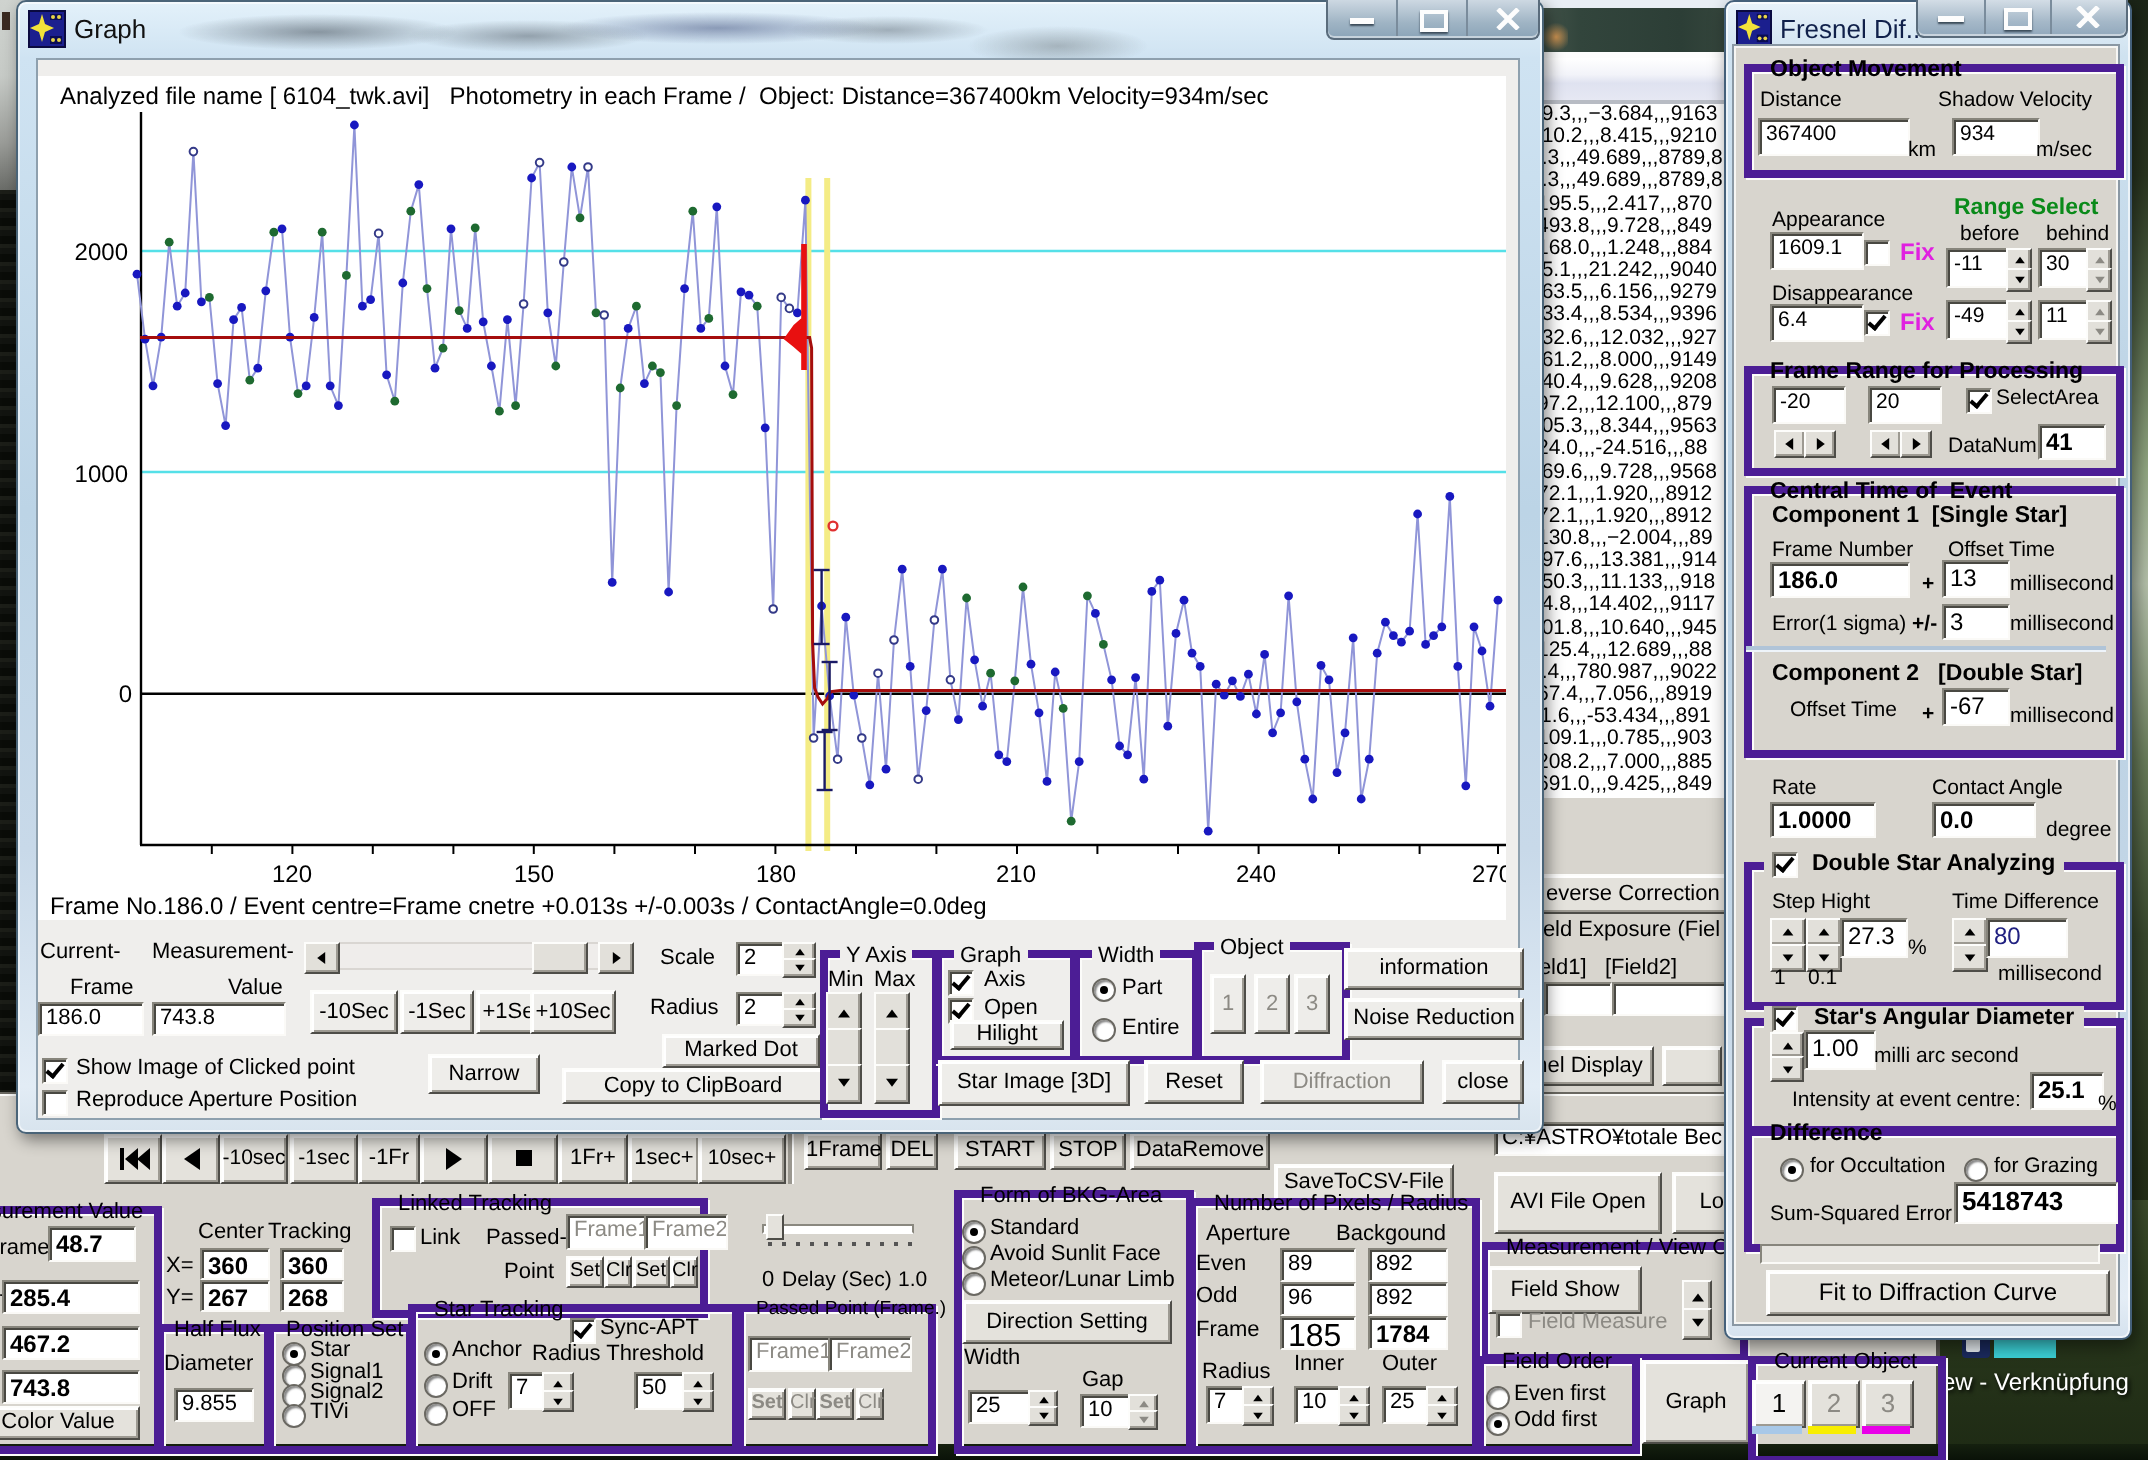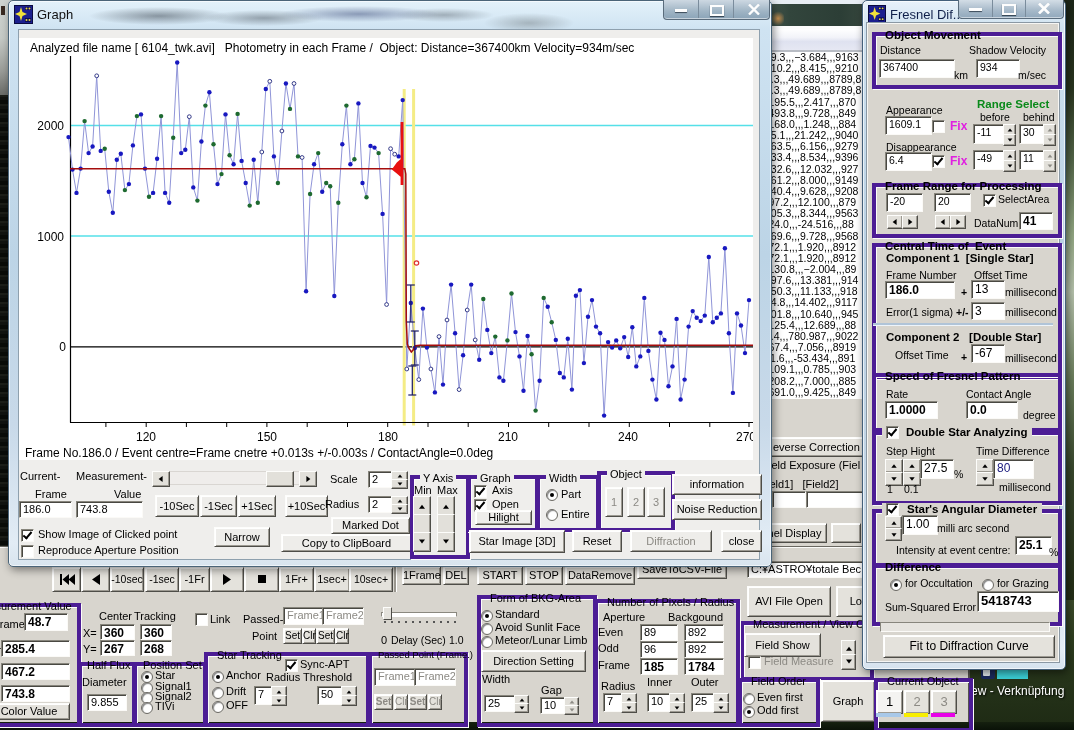--- a/index.html
+++ b/index.html
@@ -146,21 +146,21 @@
     </div>
   <div class="btn" style="left:279px;top:19px;width:33px;height:23px;line-height:23px">1Fr+</div>
   <div class="btn" style="left:314px;top:19px;width:34px;height:23px;line-height:23px">1sec+</div>
   <div class="btn" style="left:349px;top:19px;width:42px;height:23px;line-height:23px;font-size:10.5px">10sec+</div>
   <div class="abs" style="left:394px;top:12px;width:2px;height:32px;background:#9a978f;border-right:1px solid #fff"></div>
   <div class="btn" style="left:402px;top:18px;width:37px;height:17px;line-height:17px">1Frame</div>
   <div class="btn" style="left:443px;top:18px;width:24px;height:17px;line-height:17px">DEL</div>
   <div class="btn" style="left:477px;top:18px;width:44px;height:17px;line-height:17px">START</div>
   <div class="btn" style="left:525px;top:18px;width:36px;height:17px;line-height:17px">STOP</div>
   <div class="btn" style="left:565px;top:18px;width:68px;height:17px;line-height:17px">DataRemove</div>
-  <div class="btn" style="left:637px;top:12px;width:88px;height:17px;line-height:17px">SaveToCSV-File</div>
+  <div class="btn" style="left:637px;top:34px;width:88px;height:17px;line-height:17px">SaveToCSV-File</div>
   <div class="tb" style="left:747px;top:13px;width:112px;height:14px">C:¥ASTRO¥totale Bec</div>
   <div class="btn" style="left:747px;top:38px;width:82px;height:29px;line-height:29px">AVI File Open</div>
   <div class="btn" style="left:836px;top:38px;width:50px;height:29px;line-height:29px">Load</div>
 
   <div class="gb" style="left:740px;top:73px;width:126px;height:52px">
       <span class="lbl">Measurement / View Op</span>
     </div>
   <div class="btn" style="left:744px;top:85px;width:75px;height:22px;line-height:22px">Field Show</div>
   <div class="sp" style="left:841px;top:92px;width:13px;height:14px">
       <i class="tri-u"></i>
@@ -203,21 +203,21 @@
     </div>
   <div class="lab" style="left:603px;top:63px">Aperture</div>
     <div class="lab" style="left:668px;top:63px">Backgound</div>
   <div class="lab" style="left:598px;top:78px">Even</div>
   <div class="tb" style="left:640px;top:76px;width:32px;height:14px">89</div>
   <div class="tb" style="left:684px;top:76px;width:34px;height:14px">892</div>
   <div class="lab" style="left:598px;top:94px">Odd</div>
   <div class="tb" style="left:640px;top:93px;width:32px;height:14px">96</div>
   <div class="tb" style="left:684px;top:93px;width:34px;height:14px">892</div>
   <div class="lab" style="left:598px;top:111px">Frame</div>
-  <div class="tb" style="left:640px;top:110px;width:32px;height:14px;font-weight:bold;font-size:12px">185</div>
+  <div class="tb" style="left:640px;top:110px;width:32px;height:14px;font-weight:normal;font-size:16px">185</div>
   <div class="tb" style="left:684px;top:110px;width:34px;height:14px;font-weight:bold;font-size:12px">1784</div>
   <div class="lab" style="left:601px;top:132px">Radius</div>
   <div class="lab" style="left:647px;top:128px">Inner</div>
   <div class="lab" style="left:691px;top:128px">Outer</div>
   <div class="tb" style="left:603px;top:145px;width:16px;height:16px">7</div>
   <div class="sp" style="left:621px;top:145px;width:14px;height:9px">
       <i class="tri-u" style="transform:translate(-50%,-50%) scale(.8)"></i>
     </div>
   <div class="sp" style="left:621px;top:154px;width:14px;height:9px">
       <i class="tri-d" style="transform:translate(-50%,-50%) scale(.8)"></i>
@@ -287,20 +287,23 @@
     </div>
   <div class="rad on" style="left:141px;top:122px"></div>
     <div class="lab" style="left:155px;top:121px">Star</div>
   <div class="rad" style="left:141px;top:133px"></div>
     <div class="lab" style="left:155px;top:132px">Signal1</div>
   <div class="rad" style="left:141px;top:143px"></div>
     <div class="lab" style="left:155px;top:142px">Signal2</div>
   <div class="rad" style="left:141px;top:153px"></div>
     <div class="lab" style="left:155px;top:152px">TIVi</div>
 
+  <div class="gb" style="left:186px;top:51px;width:160px;height:52px">
+      <span class="lbl">Linked Tracking</span>
+    </div>
   <div class="chk" style="left:195px;top:65px"></div>
     <div class="lab" style="left:210px;top:65px">Link</div>
   <div class="lab" style="left:243px;top:65px">Passed-</div>
   <div class="lab" style="left:252px;top:82px">Point</div>
   <div class="tb" style="left:283px;top:59px;width:36px;height:15px;color:#8c8a84">Frame1</div>
   <div class="tb" style="left:322px;top:59px;width:36px;height:15px;color:#8c8a84">Frame2</div>
   <div class="btn" style="left:283px;top:80px;width:17px;height:14px;line-height:14px;font-size:10px">Set</div>
   <div class="btn" style="left:302px;top:80px;width:12px;height:14px;line-height:14px;font-size:10px">Clr</div>
   <div class="btn" style="left:316px;top:80px;width:17px;height:14px;line-height:14px;font-size:10px">Set</div>
   <div class="btn" style="left:335px;top:80px;width:12px;height:14px;line-height:14px;font-size:10px">Clr</div>
@@ -645,21 +648,21 @@
             <i class="tri-l"></i>
           </div>
         <div class="sp" style="left:147px;top:0;width:16px;height:14px">
             <i class="tri-r"></i>
           </div>
         <div class="sp" style="left:114px;top:0;width:26px;height:14px"></div>
       </div>
       <div class="btn gbtn" style="left:138px;top:35px;width:42px;height:20px;line-height:20px">-10Sec</div>
       <div class="btn gbtn" style="left:183px;top:35px;width:35px;height:20px;line-height:20px">-1Sec</div>
       <div class="btn gbtn" style="left:221px;top:35px;width:36px;height:20px;line-height:20px">+1Sec</div>
-      <div class="btn gbtn" style="left:268px;top:35px;width:41px;height:20px;line-height:20px">+10Sec</div>
+      <div class="btn gbtn" style="left:248px;top:35px;width:41px;height:20px;line-height:20px">+10Sec</div>
       <div class="lab" style="left:313px;top:13px">Scale</div>
       <div class="tb" style="left:351px;top:11px;width:21px;height:14px">2</div>
       <div class="sp" style="left:374px;top:11px;width:15px;height:8px">
           <i class="tri-u" style="transform:translate(-50%,-50%) scale(.8)"></i>
         </div>
       <div class="sp" style="left:374px;top:19px;width:15px;height:8px">
           <i class="tri-d" style="transform:translate(-50%,-50%) scale(.8)"></i>
         </div>
       <div class="lab" style="left:308px;top:38px">Radius</div>
       <div class="tb" style="left:351px;top:36px;width:21px;height:14px">2</div>
@@ -844,23 +847,20 @@
     <div class="lab" style="left:18px;top:282px">Error(1 sigma) <b>+/-</b></div>
     <div class="tb" style="left:103px;top:278px;width:28px;height:15px;font-size:12px">3</div>
     <div class="lab" style="left:137px;top:282px">millisecond</div>
     <div class="abs" style="left:5px;top:299px;width:180px;height:2px;background:#b0c4d8;border-bottom:1px solid #eef4fa"></div>
     <b class="lab" style="left:18px;top:307px;font-size:11.5px">Component 2&nbsp;&nbsp; [Double Star]</b>
     <div class="lab" style="left:27px;top:325px">Offset Time</div>
     <div class="lab" style="left:93px;top:327px;font-weight:bold">+</div>
     <div class="tb" style="left:103px;top:320px;width:28px;height:16px;font-size:12px">-67</div>
     <div class="lab" style="left:137px;top:328px">millisecond</div>
 
-    <div class="gb" style="left:4px;top:349px;width:182px;height:51px">
-        <span class="lbl" style="font-weight:bold;font-size:11.5px">Speed of Fresnel Pattern</span>
-      </div>
     <div class="lab" style="left:18px;top:364px">Rate</div>
     <div class="lab" style="left:98px;top:364px">Contact Angle</div>
     <div class="tb" style="left:17px;top:377px;width:47px;height:15px;font-weight:bold;font-size:12px">1.0000</div>
     <div class="tb" style="left:98px;top:377px;width:46px;height:15px;font-weight:bold;font-size:12px">0.0</div>
     <div class="lab" style="left:155px;top:385px">degree</div>
 
     <div class="gb" style="left:4px;top:407px;width:182px;height:66px"></div>
     <div class="abs panel" style="left:14px;top:402px;width:150px;height:12px"></div>
     <div class="chk on" style="left:18px;top:402px"></div>
     <b class="lab" style="left:38px;top:402px;font-size:11.5px">Double Star Analyzing</b>
@@ -871,21 +871,21 @@
       </div>
     <div class="sp" style="left:17px;top:448px;width:16px;height:12px">
         <i class="tri-d" style="transform:translate(-50%,-50%) scale(.9)"></i>
       </div>
     <div class="sp" style="left:35px;top:435px;width:16px;height:12px">
         <i class="tri-u" style="transform:translate(-50%,-50%) scale(.9)"></i>
       </div>
     <div class="sp" style="left:35px;top:448px;width:16px;height:12px">
         <i class="tri-d" style="transform:translate(-50%,-50%) scale(.9)"></i>
       </div>
-    <div class="tb" style="left:52px;top:435px;width:28px;height:17px;font-size:12px">27.5</div>
+    <div class="tb" style="left:52px;top:435px;width:28px;height:17px;font-size:12px">27.3</div>
     <div class="lab" style="left:86px;top:444px">%</div>
     <div class="lab" style="left:19px;top:459px">1</div>
     <div class="lab" style="left:36px;top:459px">0.1</div>
     <div class="sp" style="left:108px;top:435px;width:16px;height:12px">
         <i class="tri-u" style="transform:translate(-50%,-50%) scale(.9)"></i>
       </div>
     <div class="sp" style="left:108px;top:448px;width:16px;height:12px">
         <i class="tri-d" style="transform:translate(-50%,-50%) scale(.9)"></i>
       </div>
     <div class="tb" style="left:125px;top:435px;width:35px;height:17px;font-size:12px;color:#202080">80</div>

